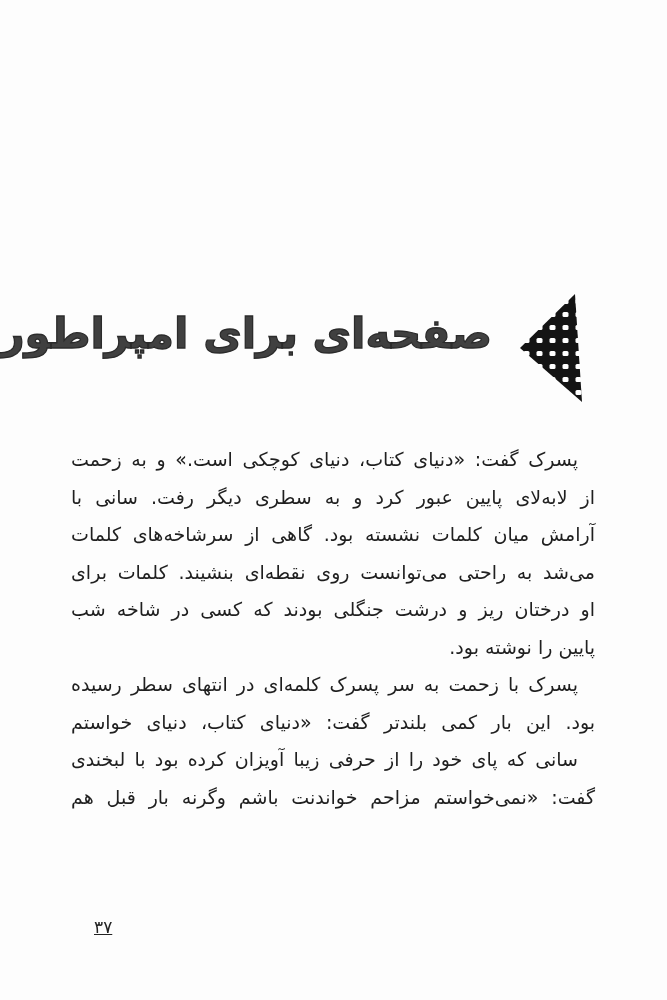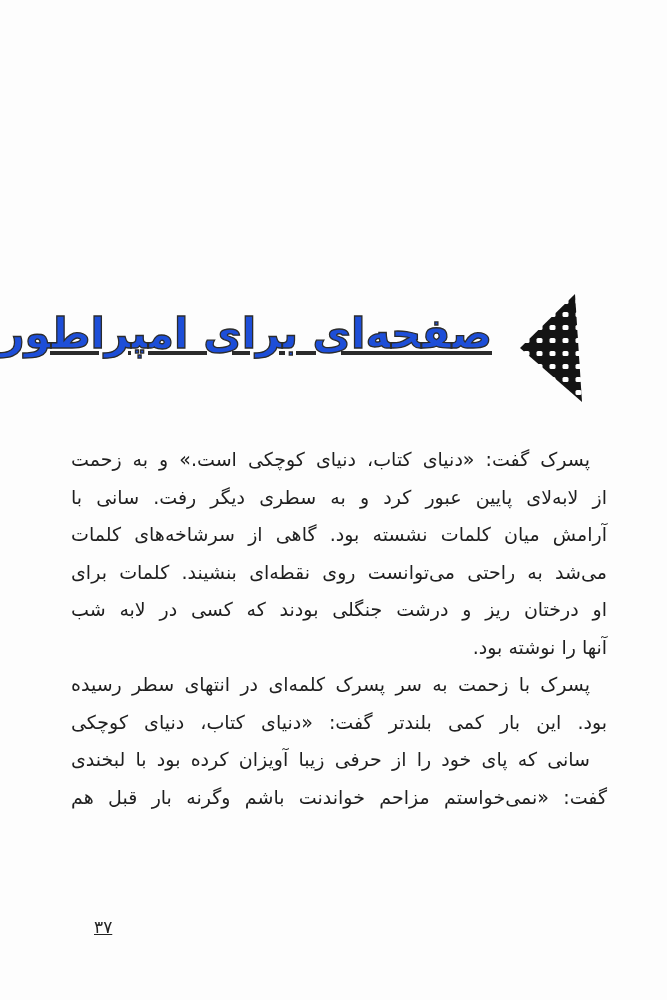--- a/index.html
+++ b/index.html
@@ -21,32 +21,31 @@
     top: 294px; left: 520px;
     width: 62px; height: 110px;
   }
   .chapter-title {
     position: absolute;
     top: 300px; right: 175px;
     font-size: 42px;
     font-weight: bold;
     line-height: 1.6;
     white-space: nowrap;
-    color: #1d4ed8;
+    color: #404040;
     -webkit-text-stroke: 1.3px #2b2b2b;
     letter-spacing: 1px;
-    text-decoration: underline;
   }
   @supports not (-webkit-text-stroke: 1px #000) {
     .chapter-title { color: #2b2b2b; }
   }
   
   .body-text {
     position: absolute;
-    top: 441px; right: 60px; left: 71px;
+    top: 441px; right: 72px; left: 71px;
     color: #1f1f1f;
   }
   .body-line {
     height: 37.5px;
     line-height: 37.5px;
     font-size: 19px;
     text-align: justify;
     text-align-last: justify;
     white-space: nowrap;
   }
@@ -81,23 +80,23 @@
     </svg>
   </div>
 
   <div class="chapter-title">صفحه‌ای برای امپراطور</div>
 
   <div class="body-text">
     <div class="body-line indent">پسرک گفت: «دنیای کتاب، دنیای کوچکی است.» و به زحمت</div>
     <div class="body-line">از لابه‌لای پایین عبور کرد و به سطری دیگر رفت. سانی با</div>
     <div class="body-line">آرامش میان کلمات نشسته بود. گاهی از سرشاخه‌های کلمات</div>
     <div class="body-line">می‌شد به راحتی می‌توانست روی نقطه‌ای بنشیند. کلمات برای</div>
-    <div class="body-line">او درختان ریز و درشت جنگلی بودند که کسی در لابه شب</div>
-    <div class="body-line para-end">آنها را نوشته بود.</div>
+    <div class="body-line">او درختان ریز و درشت جنگلی بودند که کسی در شاخه شب</div>
+    <div class="body-line para-end">پایین را نوشته بود.</div>
     <div class="body-line indent">پسرک با زحمت به سر پسرک کلمه‌ای در انتهای سطر رسیده</div>
-    <div class="body-line">بود. این بار کمی بلندتر گفت: «دنیای کتاب، دنیای کوچکی</div>
+    <div class="body-line">بود. این بار کمی بلندتر گفت: «دنیای کتاب، دنیای خواستم</div>
     <div class="body-line indent">سانی که پای خود را از حرفی زیبا آویزان کرده بود با لبخندی</div>
     <div class="body-line">گفت: «نمی‌خواستم مزاحم خواندنت باشم وگرنه بار قبل هم</div>
   </div>
 
   <div class="page-number">۳۷</div>
 
 </div>
 
 </body></html>

